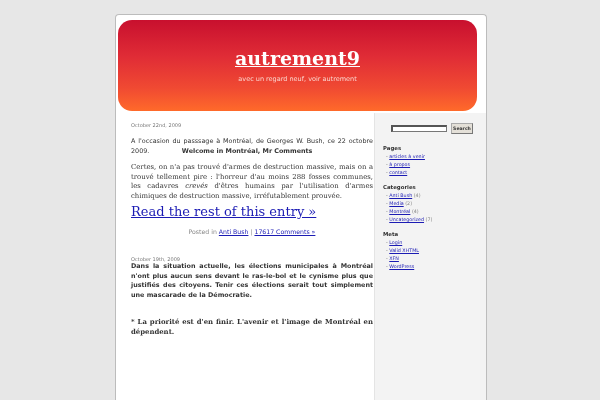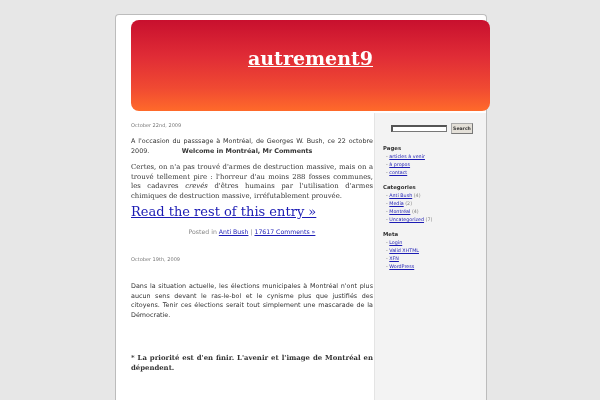--- a/index.html
+++ b/index.html
@@ -9,23 +9,23 @@
     font-family: "DejaVu Sans", sans-serif;
     position: relative;
   }
   #page {
     position: absolute; left: 115px; top: 14px; width: 370px; height: 400px;
     background: #ffffff;
     border: 1px solid #bcbcbc; border-bottom: none;
     border-radius: 4px 4px 0 0;
   }
   #header {
-    position: absolute; left: 15px; top: 5px; width: 359px; height: 91px;
+    position: absolute; left: 2px; top: 5px; width: 359px; height: 91px;
     background: linear-gradient(to bottom, #c8102e 0%, #e02c36 40%, #f04a32 75%, #ff6a2a 100%);
-    border-radius: 8px;
+    border-radius: 14px;
     text-align: center;
   }
   #header .title {
     position: absolute; left: 0; right: 0; top: 27px;
     font-family: "DejaVu Serif", serif; font-weight: bold; font-size: 19px;
     color: #ffffff; text-decoration: underline; text-decoration-thickness: 1px;
   }
   #header .desc {
     position: absolute; left: 0; right: 0; top: 55px;
     font-size: 6.5px; color: #fbd6cf;
@@ -84,20 +84,21 @@
   .sb-section li { font-size: 4.8px; line-height: 8px; color: #888; }
   .sb-section li::before { content: "- "; color: #888; }
   .sb-section li a { color: #1b1bb4; text-decoration: underline; }
 </style>
 </head>
 <body>
 
 <div id="page">
   <div id="header">
     <div class="title">autrement9</div>
+    <div class="desc">avec un regard neuf, voir autrement</div>
   </div>
 
   <div id="content">
 
     <div>
       <div class="post-date">October 22nd, 2009</div>
       <div class="entry-sans">
         <span>A l'occasion du passsage à Montréal, de Georges W. Bush, ce 22 octobre 2009.</span>
         &nbsp;&nbsp;&nbsp;&nbsp;&nbsp;&nbsp;&nbsp;&nbsp;&nbsp;&nbsp;&nbsp;&nbsp;&nbsp;&nbsp;
         <b>Welcome in Montréal, Mr Comments</b>
@@ -107,22 +108,22 @@
       <div class="postmeta">
         <span>Posted in</span>
         <a>Anti Bush</a>
         <span>|</span>
         <a>17617 Comments »</a>
       </div>
     </div>
 
     <div style="margin-top:21px;">
       <div class="post-date">October 19th, 2009</div>
-      <div class="entry-sans" style="margin-top:20px;">Dans la situation actuelle, les élections municipales à Montréal n'ont plus aucun sens devant le ras-le-bol et le cynisme plus que justifiés des citoyens. Tenir ces élections serait tout simplement une mascarade de la  Démocratie.</div>
-      <div class="entry-serif" style="margin-top:34px;font-weight:bold;"><span>*  La priorité est d'en finir. L'avenir et l'image de Montréal en dépendent.</span></div>
+      <div class="entry-sans" style="margin-top:0;font-weight:bold;">Dans la situation actuelle, les élections municipales à Montréal n'ont plus aucun sens devant le ras-le-bol et le cynisme plus que justifiés des citoyens. Tenir ces élections serait tout simplement une mascarade de la  Démocratie.</div>
+      <div class="entry-serif" style="margin-top:18px;font-weight:bold;"><span>*  La priorité est d'en finir. L'avenir et l'image de Montréal en dépendent.</span></div>
       <div style="margin-top:7px;"></div>
 
     </div>
   </div>
 
   <div id="sidebar">
     <div class="searchform">
       <input type="text" value="" style="">
       <button>Search</button>
     </div>

